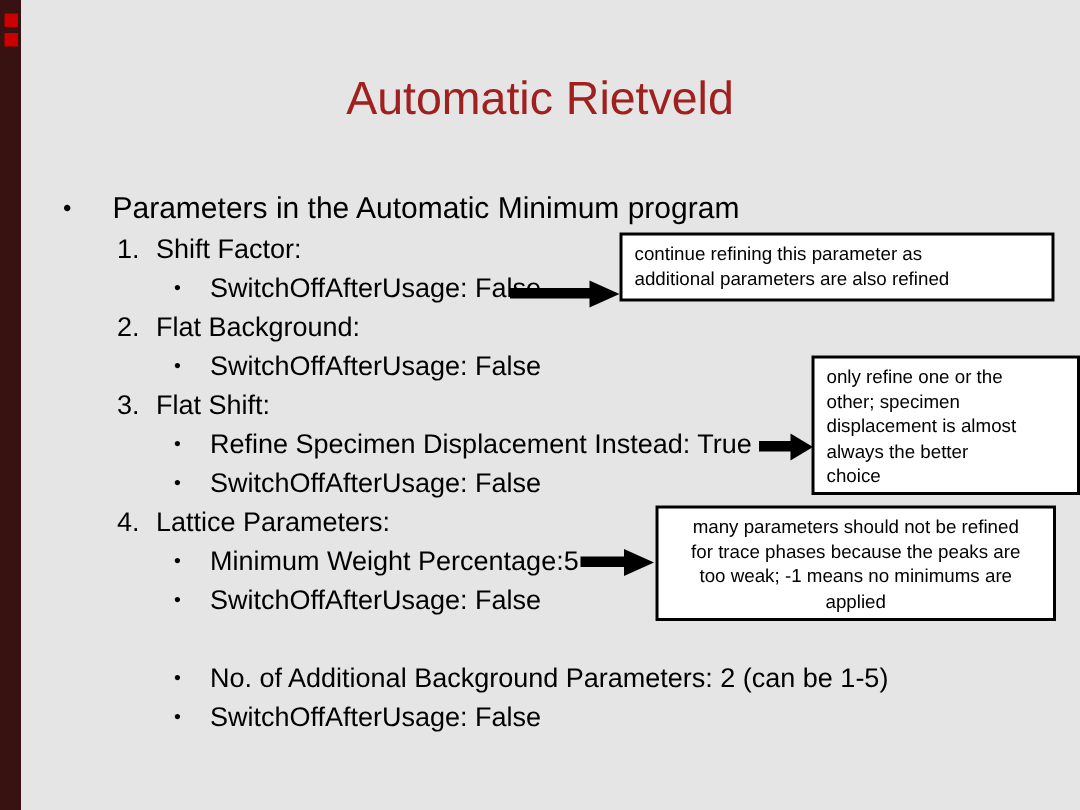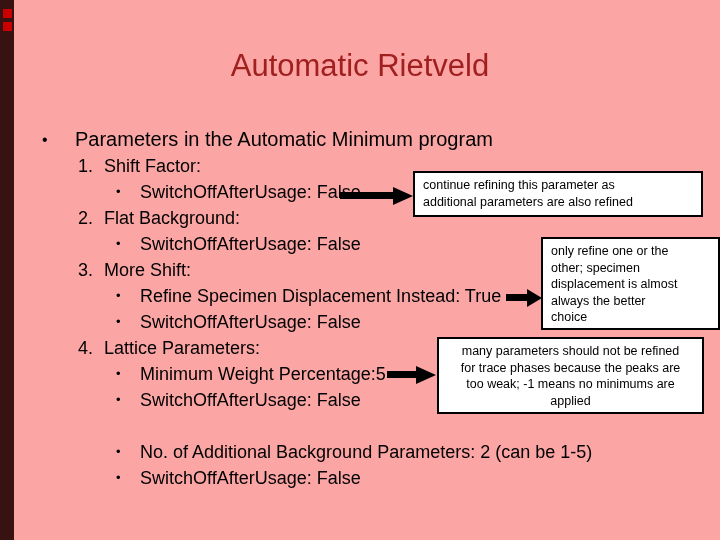--- a/index.html
+++ b/index.html
@@ -1,17 +1,17 @@
 <!DOCTYPE html>
 <html><head>
 <meta charset="utf-8">
 <style>
   html,body { margin:0; padding:0; background:#888; }
   .slide {
-    position:relative; width:720px; height:540px; background:#fca5a5;
+    position:relative; width:720px; height:540px; background:#e5e5e5;
     overflow:hidden; font-family:"Liberation Sans", sans-serif; color:#000;
   }
   
   .sidebar { position:absolute; left:0; top:0; width:14px; height:540px; background:#381111; }
   .sq { position:absolute; left:3px; width:9px; height:9px; background:#cb0000; }
   .sq1 { top:9px; }
   .sq2 { top:22px; }
 
   .title {
     position:absolute; left:14px; top:48px; width:692px; margin:0;
@@ -24,21 +24,21 @@
 
   .li { position:absolute; left:78px; font-size:18px; line-height:20px; white-space:nowrap; }
   .li .num { display:inline-block; width:26px; }
   .sub { position:absolute; left:116px; font-size:18px; line-height:20px; white-space:nowrap; }
   .sub .sb { display:inline-block; width:24px; font-size:13px; vertical-align:2px; }
 
   .callout {
     position:absolute; box-sizing:border-box; border:2px solid #000; background:#fff;
     font-size:12.5px; line-height:16.5px; padding:4px 8px; white-space:pre-line;
   }
-  .callout1 { left:413px; top:171px; width:290px; height:46px; }
+  .callout1 { left:413px; top:155px; width:290px; height:46px; }
   .callout2 { left:541px; top:237px; width:179px; height:93px; }
   .callout3 { left:437px; top:337px; width:267px; height:77px;text-align:center; }
 
   .arrow { position:absolute; }
   .arrow .body { position:absolute; background:#000; height:7px; }
   .arrow .head {
     position:absolute; width:0; height:0;
     border-top:9px solid transparent; border-bottom:9px solid transparent;
     border-left:20px solid #000;
   }
@@ -76,21 +76,21 @@
   </div>
 
   <div class="li" style="top:208px">
     <span class="num">2.</span><span>Flat Background:</span>
   </div>
   <div class="sub" style="top:234px">
     <span class="sb">•</span><span>SwitchOffAfterUsage: False</span>
   </div>
 
   <div class="li" style="top:260px">
-    <span class="num">3.</span><span>More Shift:</span>
+    <span class="num">3.</span><span>Flat Shift:</span>
   </div>
   <div class="sub" style="top:286px">
     <span class="sb">•</span><span>Refine Specimen Displacement Instead: True</span>
   </div>
   <div class="sub" style="top:312px">
     <span class="sb">•</span><span>SwitchOffAfterUsage: False</span>
   </div>
 
   <div class="li" style="top:338px">
     <span class="num">4.</span><span>Lattice Parameters:</span>

